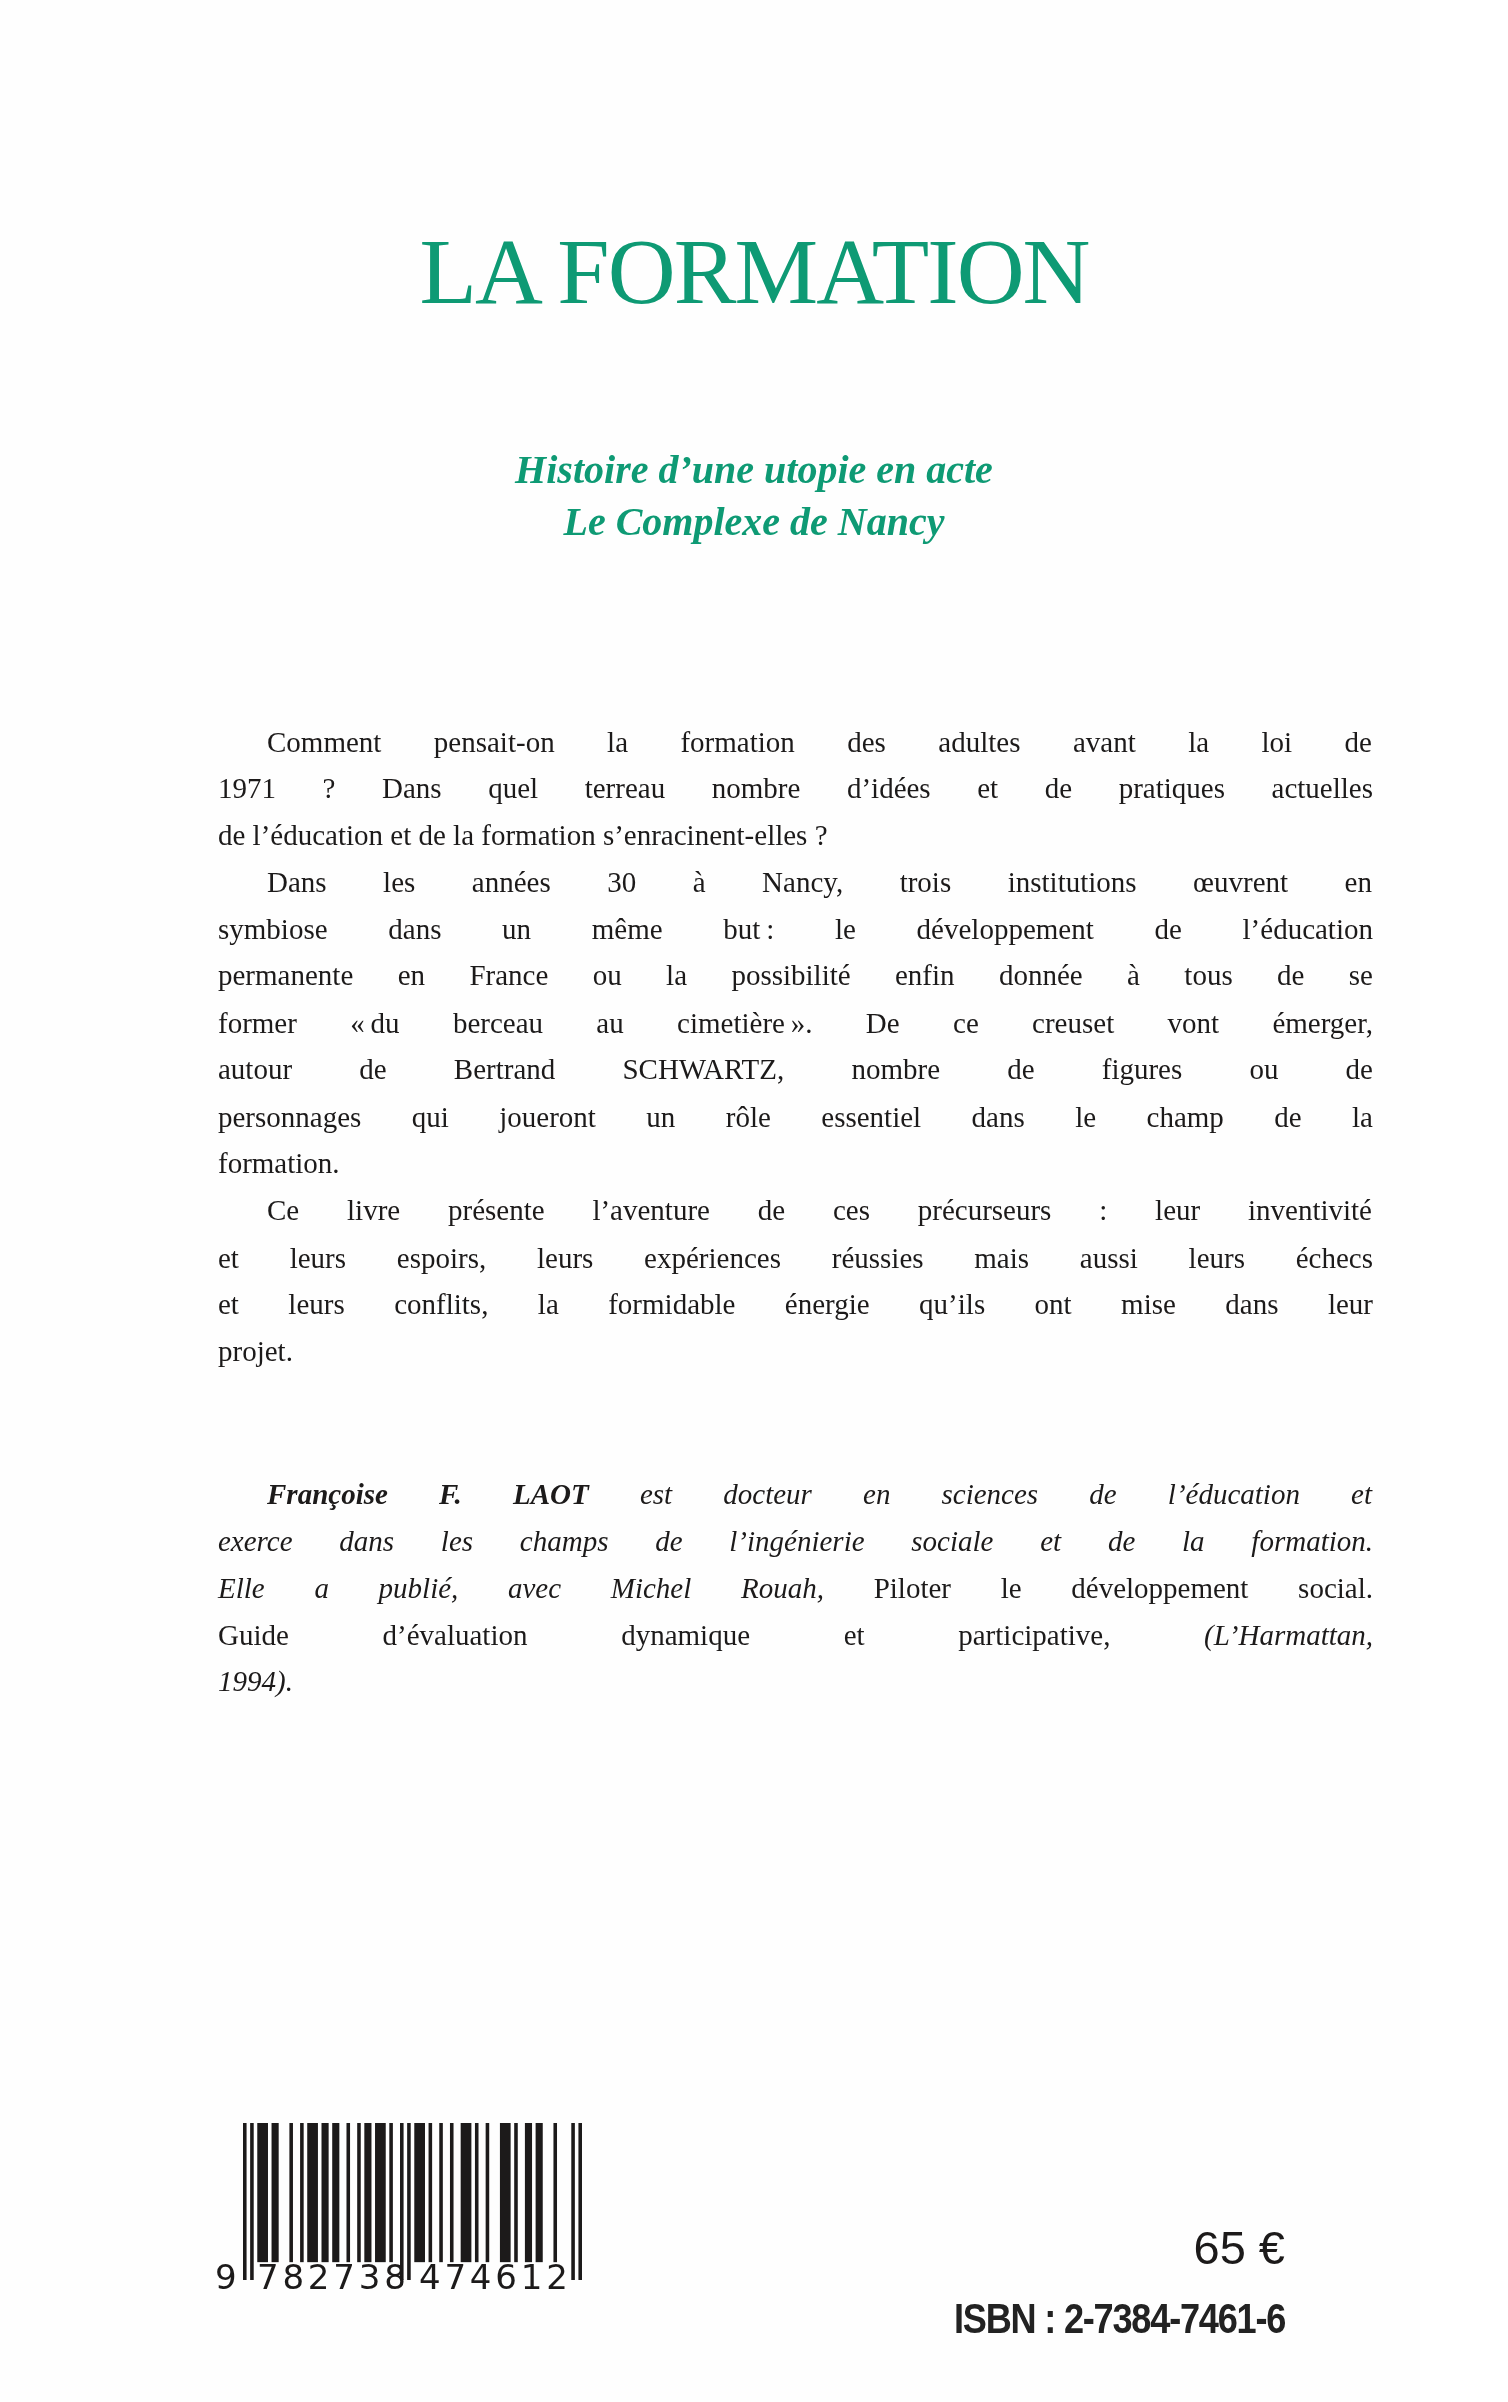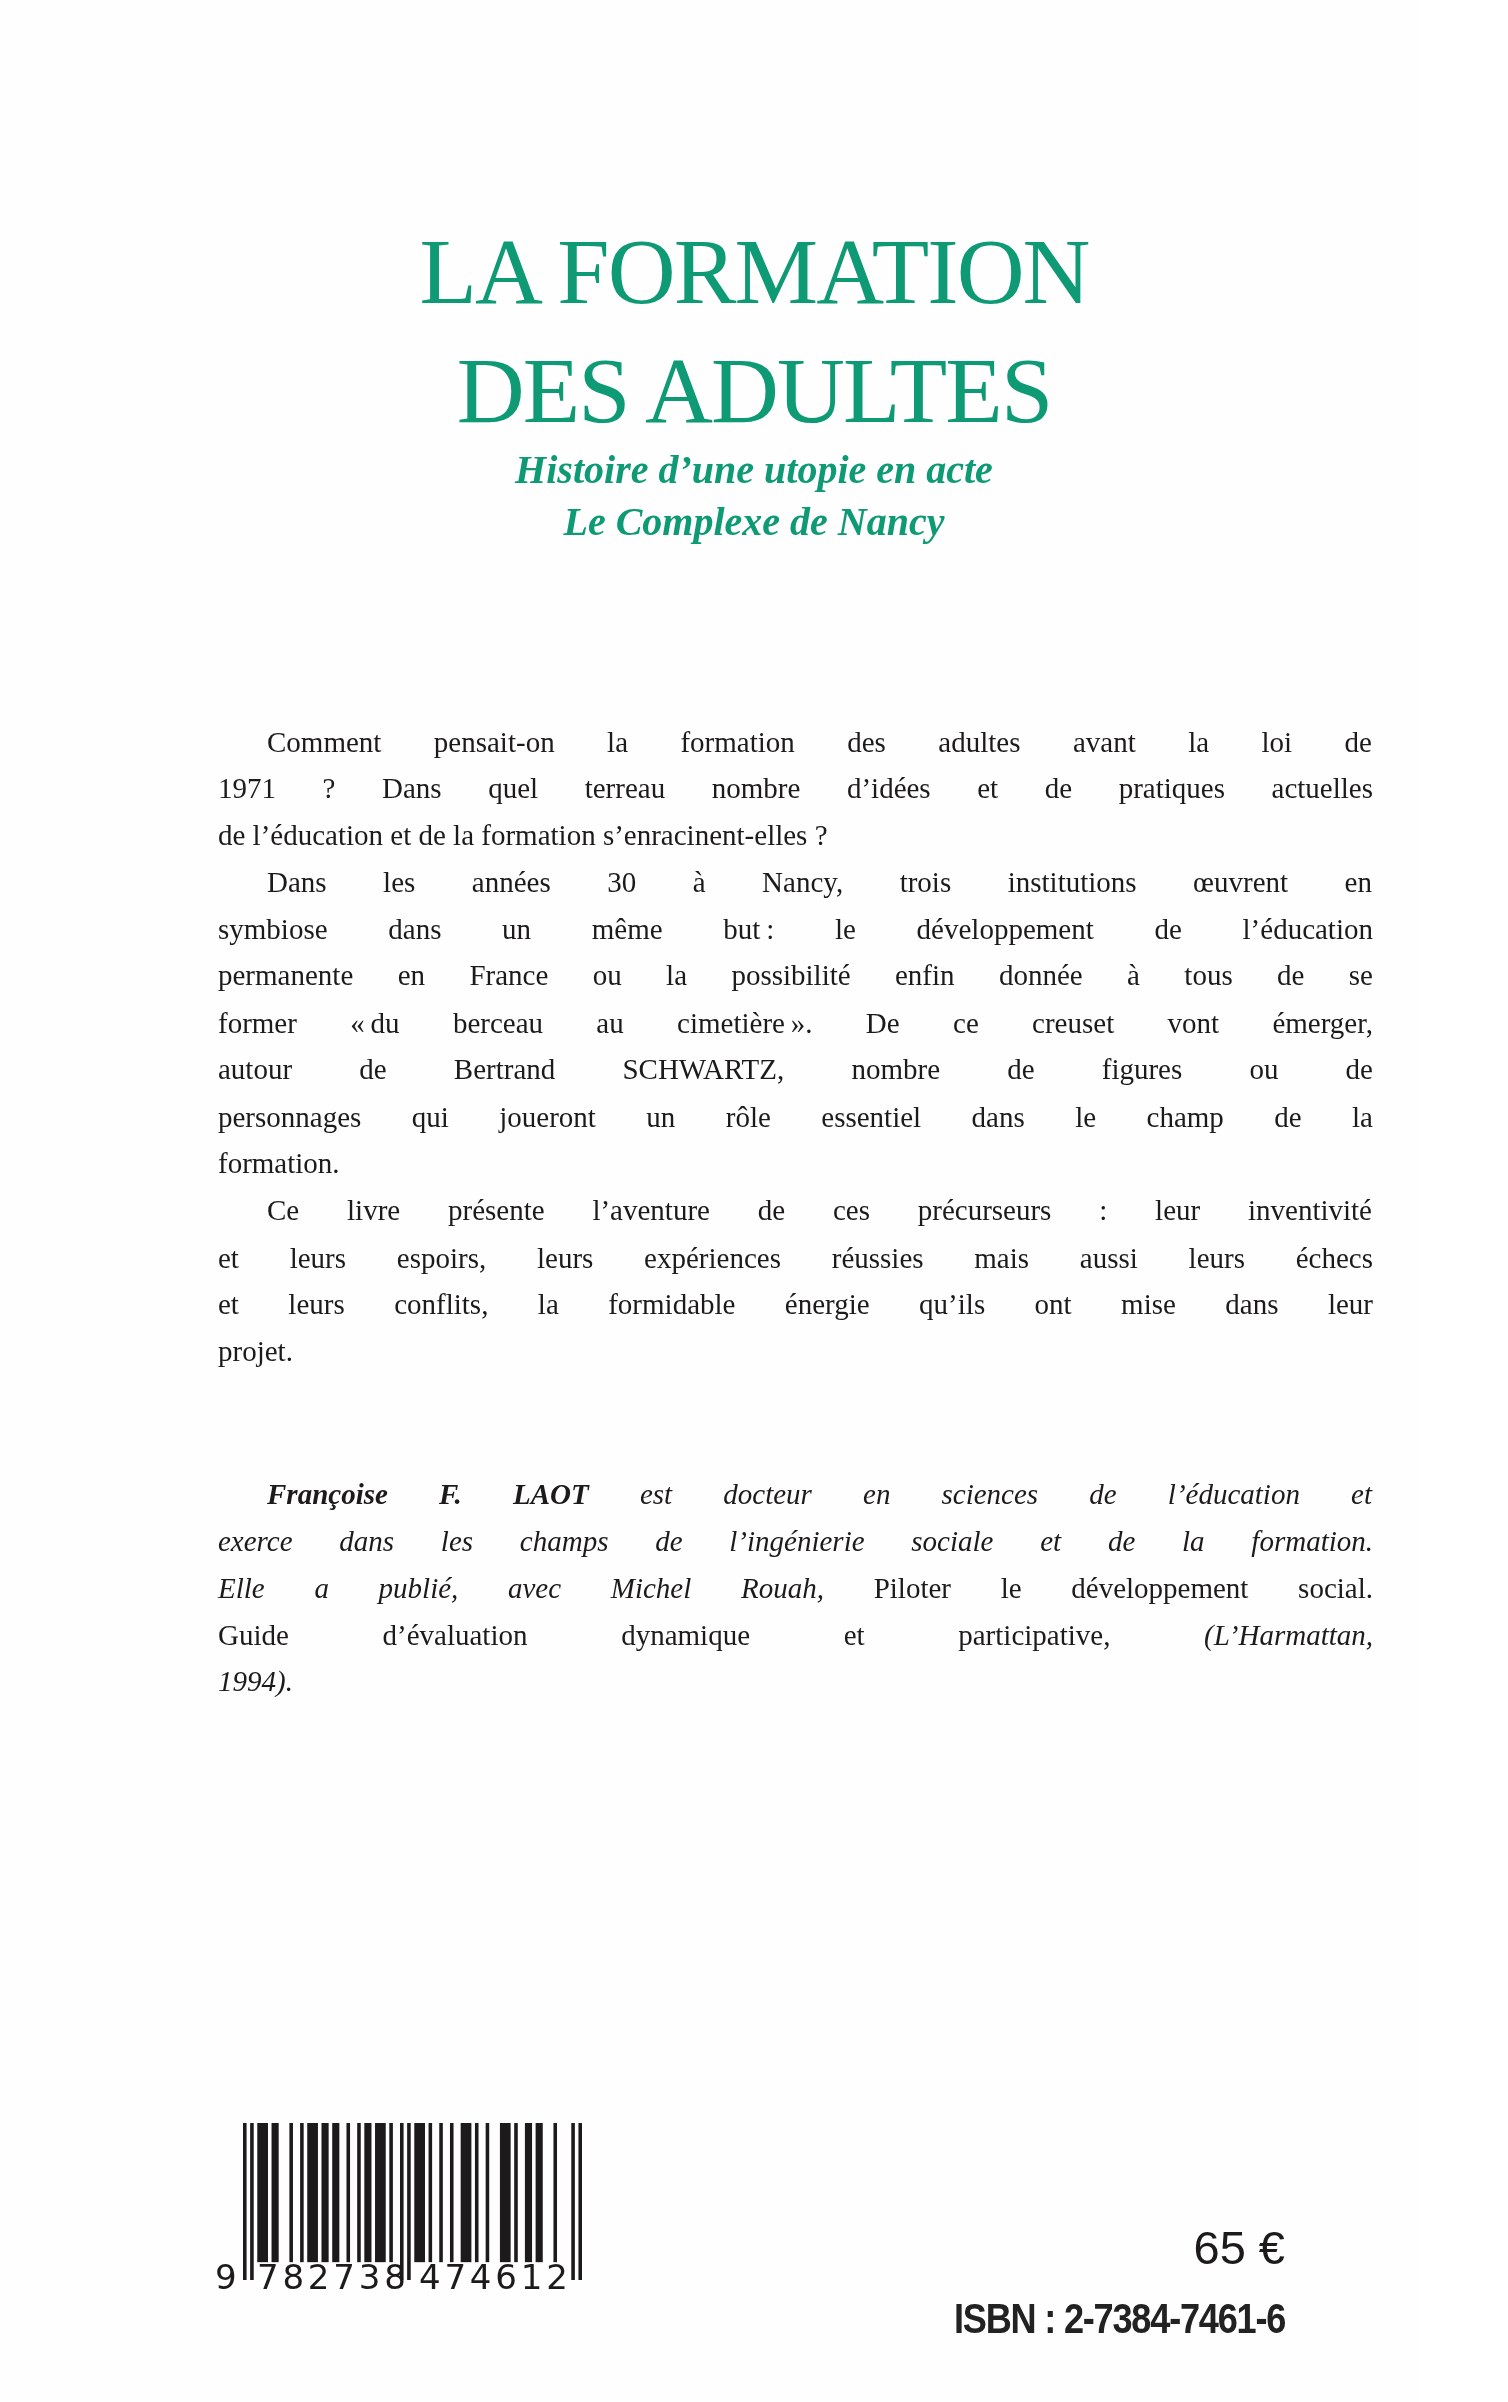--- a/index.html
+++ b/index.html
@@ -42,21 +42,20 @@
     font-family: "Liberation Sans", sans-serif; font-size: 42px; line-height: 1;
     font-weight: bold; color: #222; letter-spacing: -1.4px; transform: scaleX(0.86); transform-origin: right center;
   }
 </style>
 </head>
 <body>
 
 <div class="page">
 
   <div class="title-line" style="top:224px; color:#0e9a74;">LA FORMATION</div>
-  <div class="title-line" style="top:343px; color:#0e9a74;">DES ADULTES</div>
 
   <div class="subtitle-line" style="top:450px; color:#0e9a74;">Histoire d’une utopie en acte</div>
   <div class="subtitle-line" style="top:502px; color:#0e9a74;">Le Complexe de Nancy</div>
 
   <div>
     <div class="body-line indent" style="top:728px;">Comment pensait-on la formation des adultes avant la loi de</div>
     <div class="body-line" style="top:774px;">1971 ? Dans quel terreau nombre d’idées et de pratiques actuelles</div>
     <div class="body-line last" style="top:821px;">de l’éducation et de la formation s’enracinent-elles ?</div>
   </div>
 

